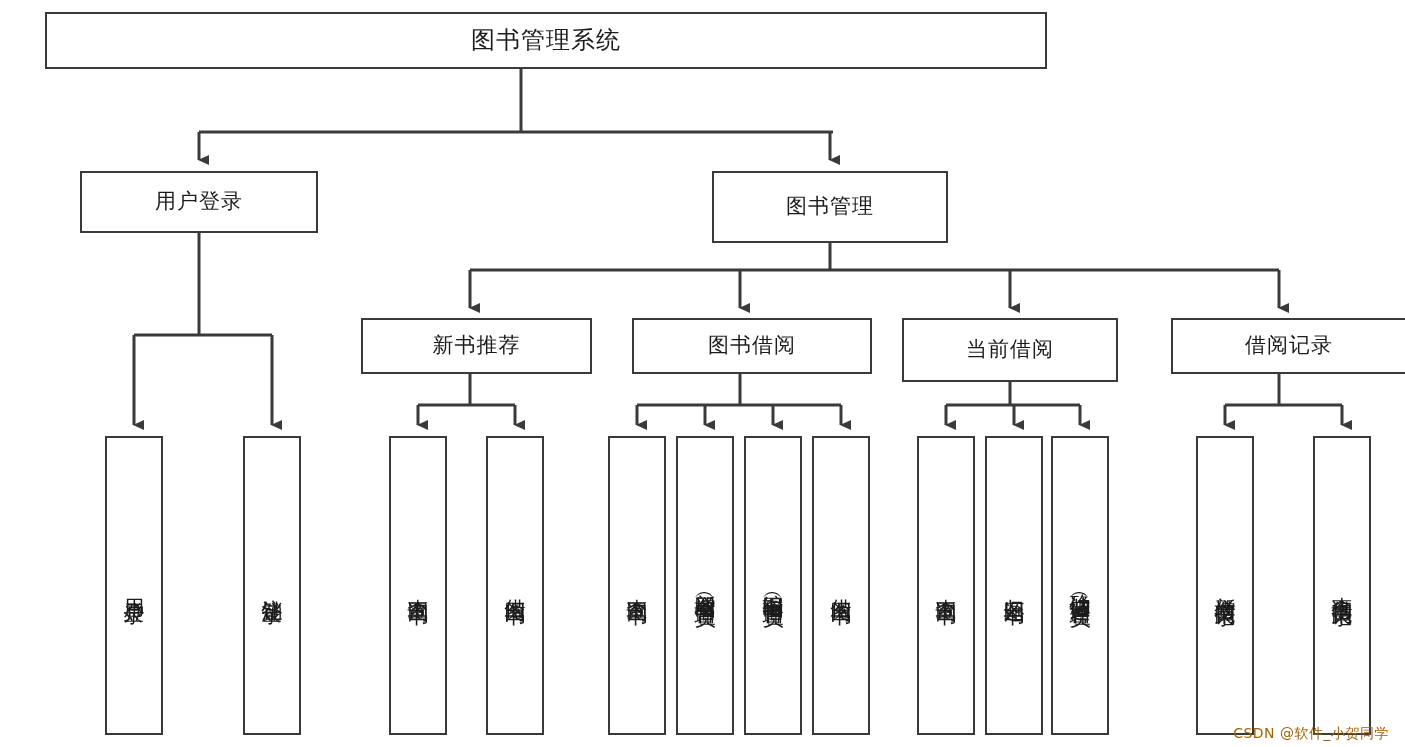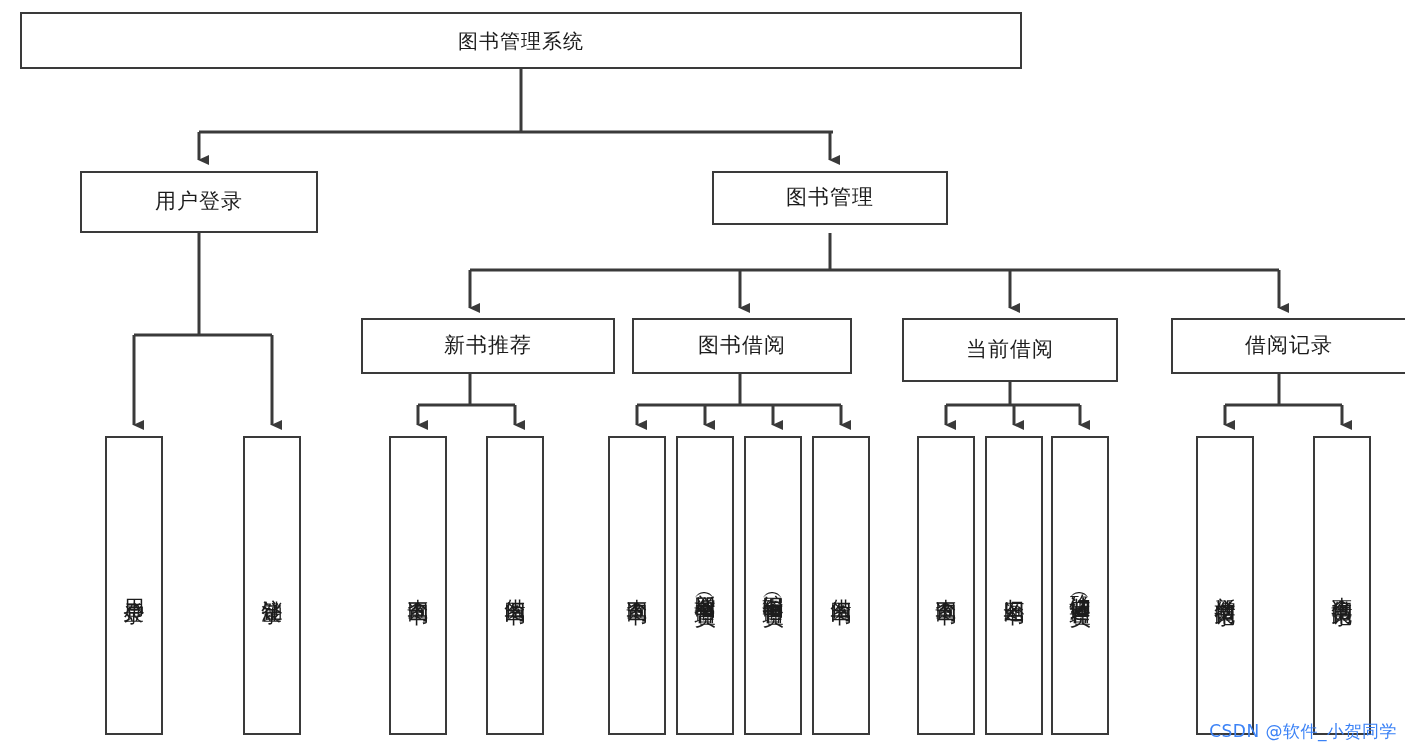--- a/index.html
+++ b/index.html
@@ -37,42 +37,43 @@
     color: #1c1c1c;
     z-index: 2;
   }
   .node.h {
     font-size: 21px;
     line-height: 1.2;
     letter-spacing: 1px;
     white-space: nowrap;
   }
   .node.root {
-    font-size: 20px;
+    font-size: 24px;
+    margin-left: 25px;
   }
   .node.v {
     font-size: 21px;
     letter-spacing: 2px;
     writing-mode: vertical-rl;
     text-orientation: upright;
     padding: 6px 0;
     line-height: 1.05;
   }
   .node.v .vtext {
     writing-mode: vertical-rl;
     text-orientation: upright;
     display: block;
     white-space: nowrap;
   }
   .watermark {
     position: absolute;
-    right: 8px;
+    right: 16px;
     bottom: 4px;
-    font-size: 17px;
-    color: #3b82f6;
+    font-size: 14px;
+    color: #a16207;
     letter-spacing: 0.5px;
     white-space: nowrap;
     z-index: 3;
   }
 </style>
 </head>
 <body>
 
 <div id="canvas">
 
@@ -126,28 +127,28 @@
     </g>
   </svg>
 
   <div class="node h root" id="n-root" style="left: 20px; top: 12px; width: 1002px; height: 57px;">
     <span>图书管理系统</span>
   </div>
 
   <div class="node h" id="n-l2-0" style="left: 80px; top: 171px; width: 238px; height: 62px;">
     <span>用户登录</span>
   </div>
-  <div class="node h" id="n-l2-1" style="left: 712px; top: 171px; width: 236px; height: 54px;">
+  <div class="node h" id="n-l2-1" style="left: 712px; top: 171px; width: 236px; height: 72px;">
     <span>图书管理</span>
   </div>
 
-  <div class="node h" id="n-l3-0" style="left: 361px; top: 318px; width: 254px; height: 56px;">
+  <div class="node h" id="n-l3-0" style="left: 361px; top: 318px; width: 231px; height: 56px;">
     <span>新书推荐</span>
   </div>
-  <div class="node h" id="n-l3-1" style="left: 632px; top: 318px; width: 220px; height: 56px;">
+  <div class="node h" id="n-l3-1" style="left: 632px; top: 318px; width: 240px; height: 56px;">
     <span>图书借阅</span>
   </div>
   <div class="node h" id="n-l3-2" style="left: 902px; top: 318px; width: 216px; height: 64px;">
     <span>当前借阅</span>
   </div>
   <div class="node h" id="n-l3-3" style="left: 1171px; top: 318px; width: 236px; height: 56px;">
     <span>借阅记录</span>
   </div>
 
   <div class="node v" id="n-lf-0" style="left: 105px; top: 436px; width: 58px; height: 299px;">

